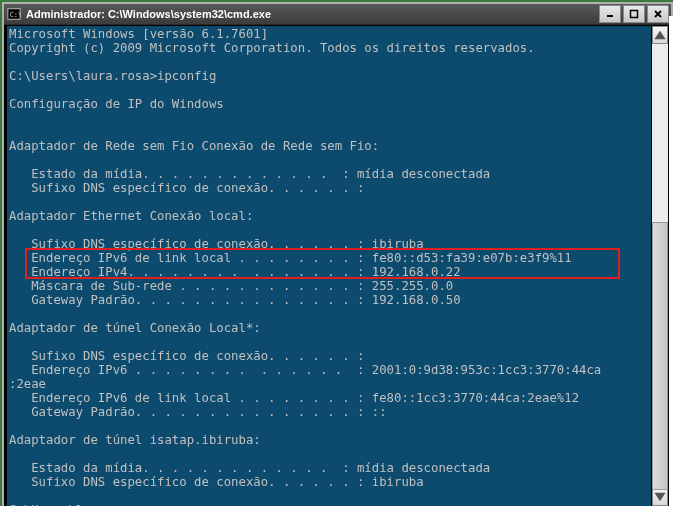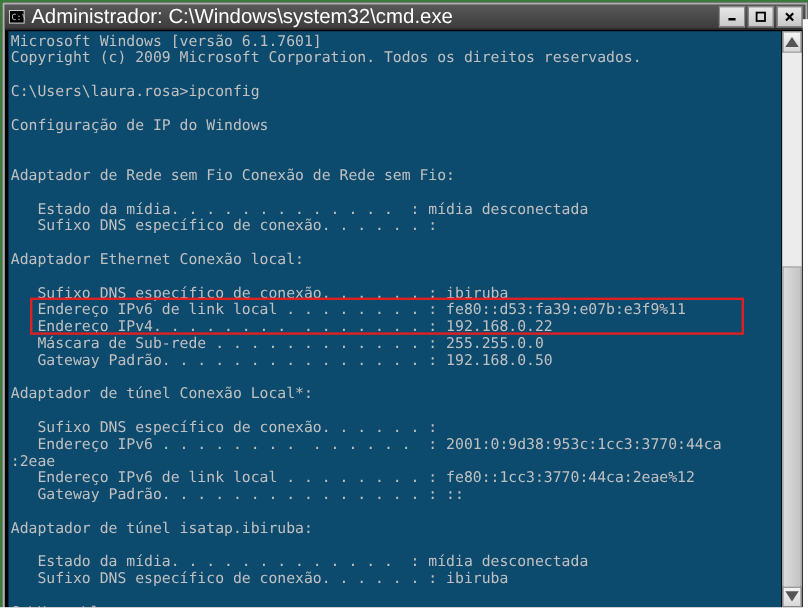--- a/index.html
+++ b/index.html
@@ -34,22 +34,22 @@
     height: 16px;
     margin-right: 4px;
     display: flex;
     align-items: center;
     justify-content: center;
   }
   .titlebar .icon svg { width: 14px; height: 14px; }
   .titlebar .title {
     color: #fff;
     font-family: "Tahoma", sans-serif;
-    font-size: 17px;
-    font-weight: normal;
+    font-size: 11px;
+    font-weight: bold;
     flex: 1;
     white-space: nowrap;
     overflow: hidden;
   }
   .winbtns {
     display: flex;
     gap: 2px;
   }
   .winbtn {
     width: 20px;

